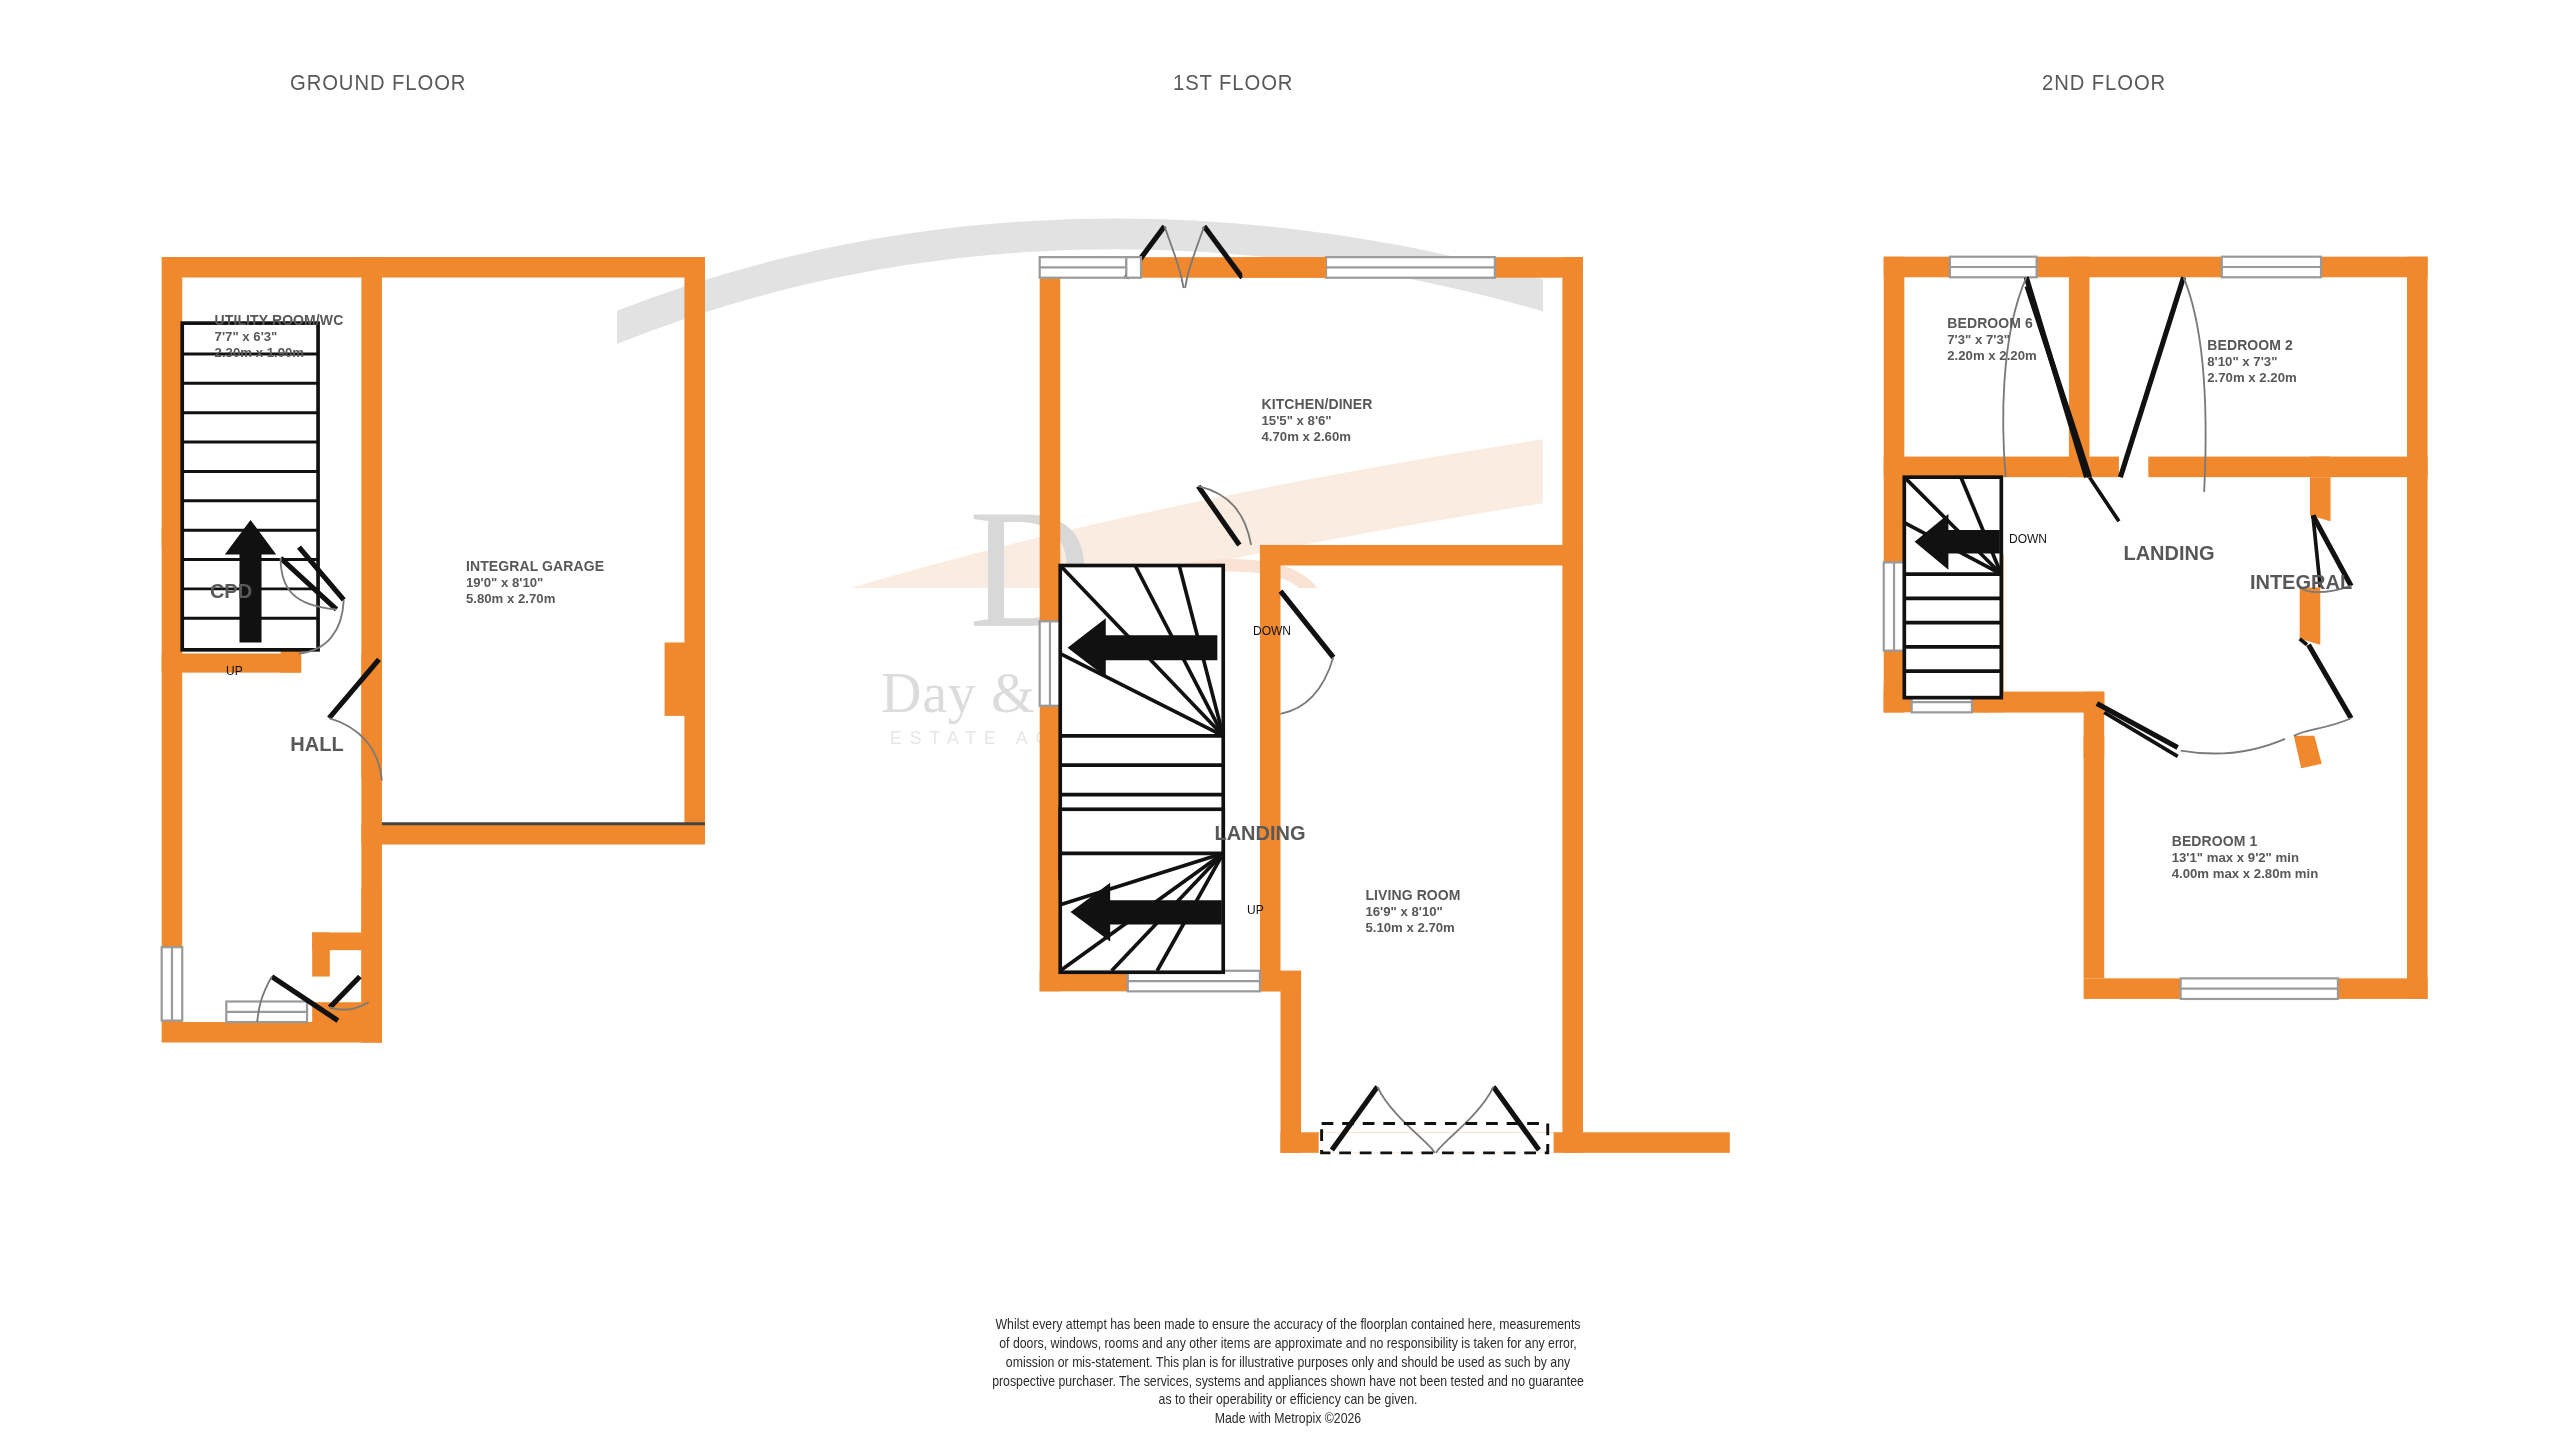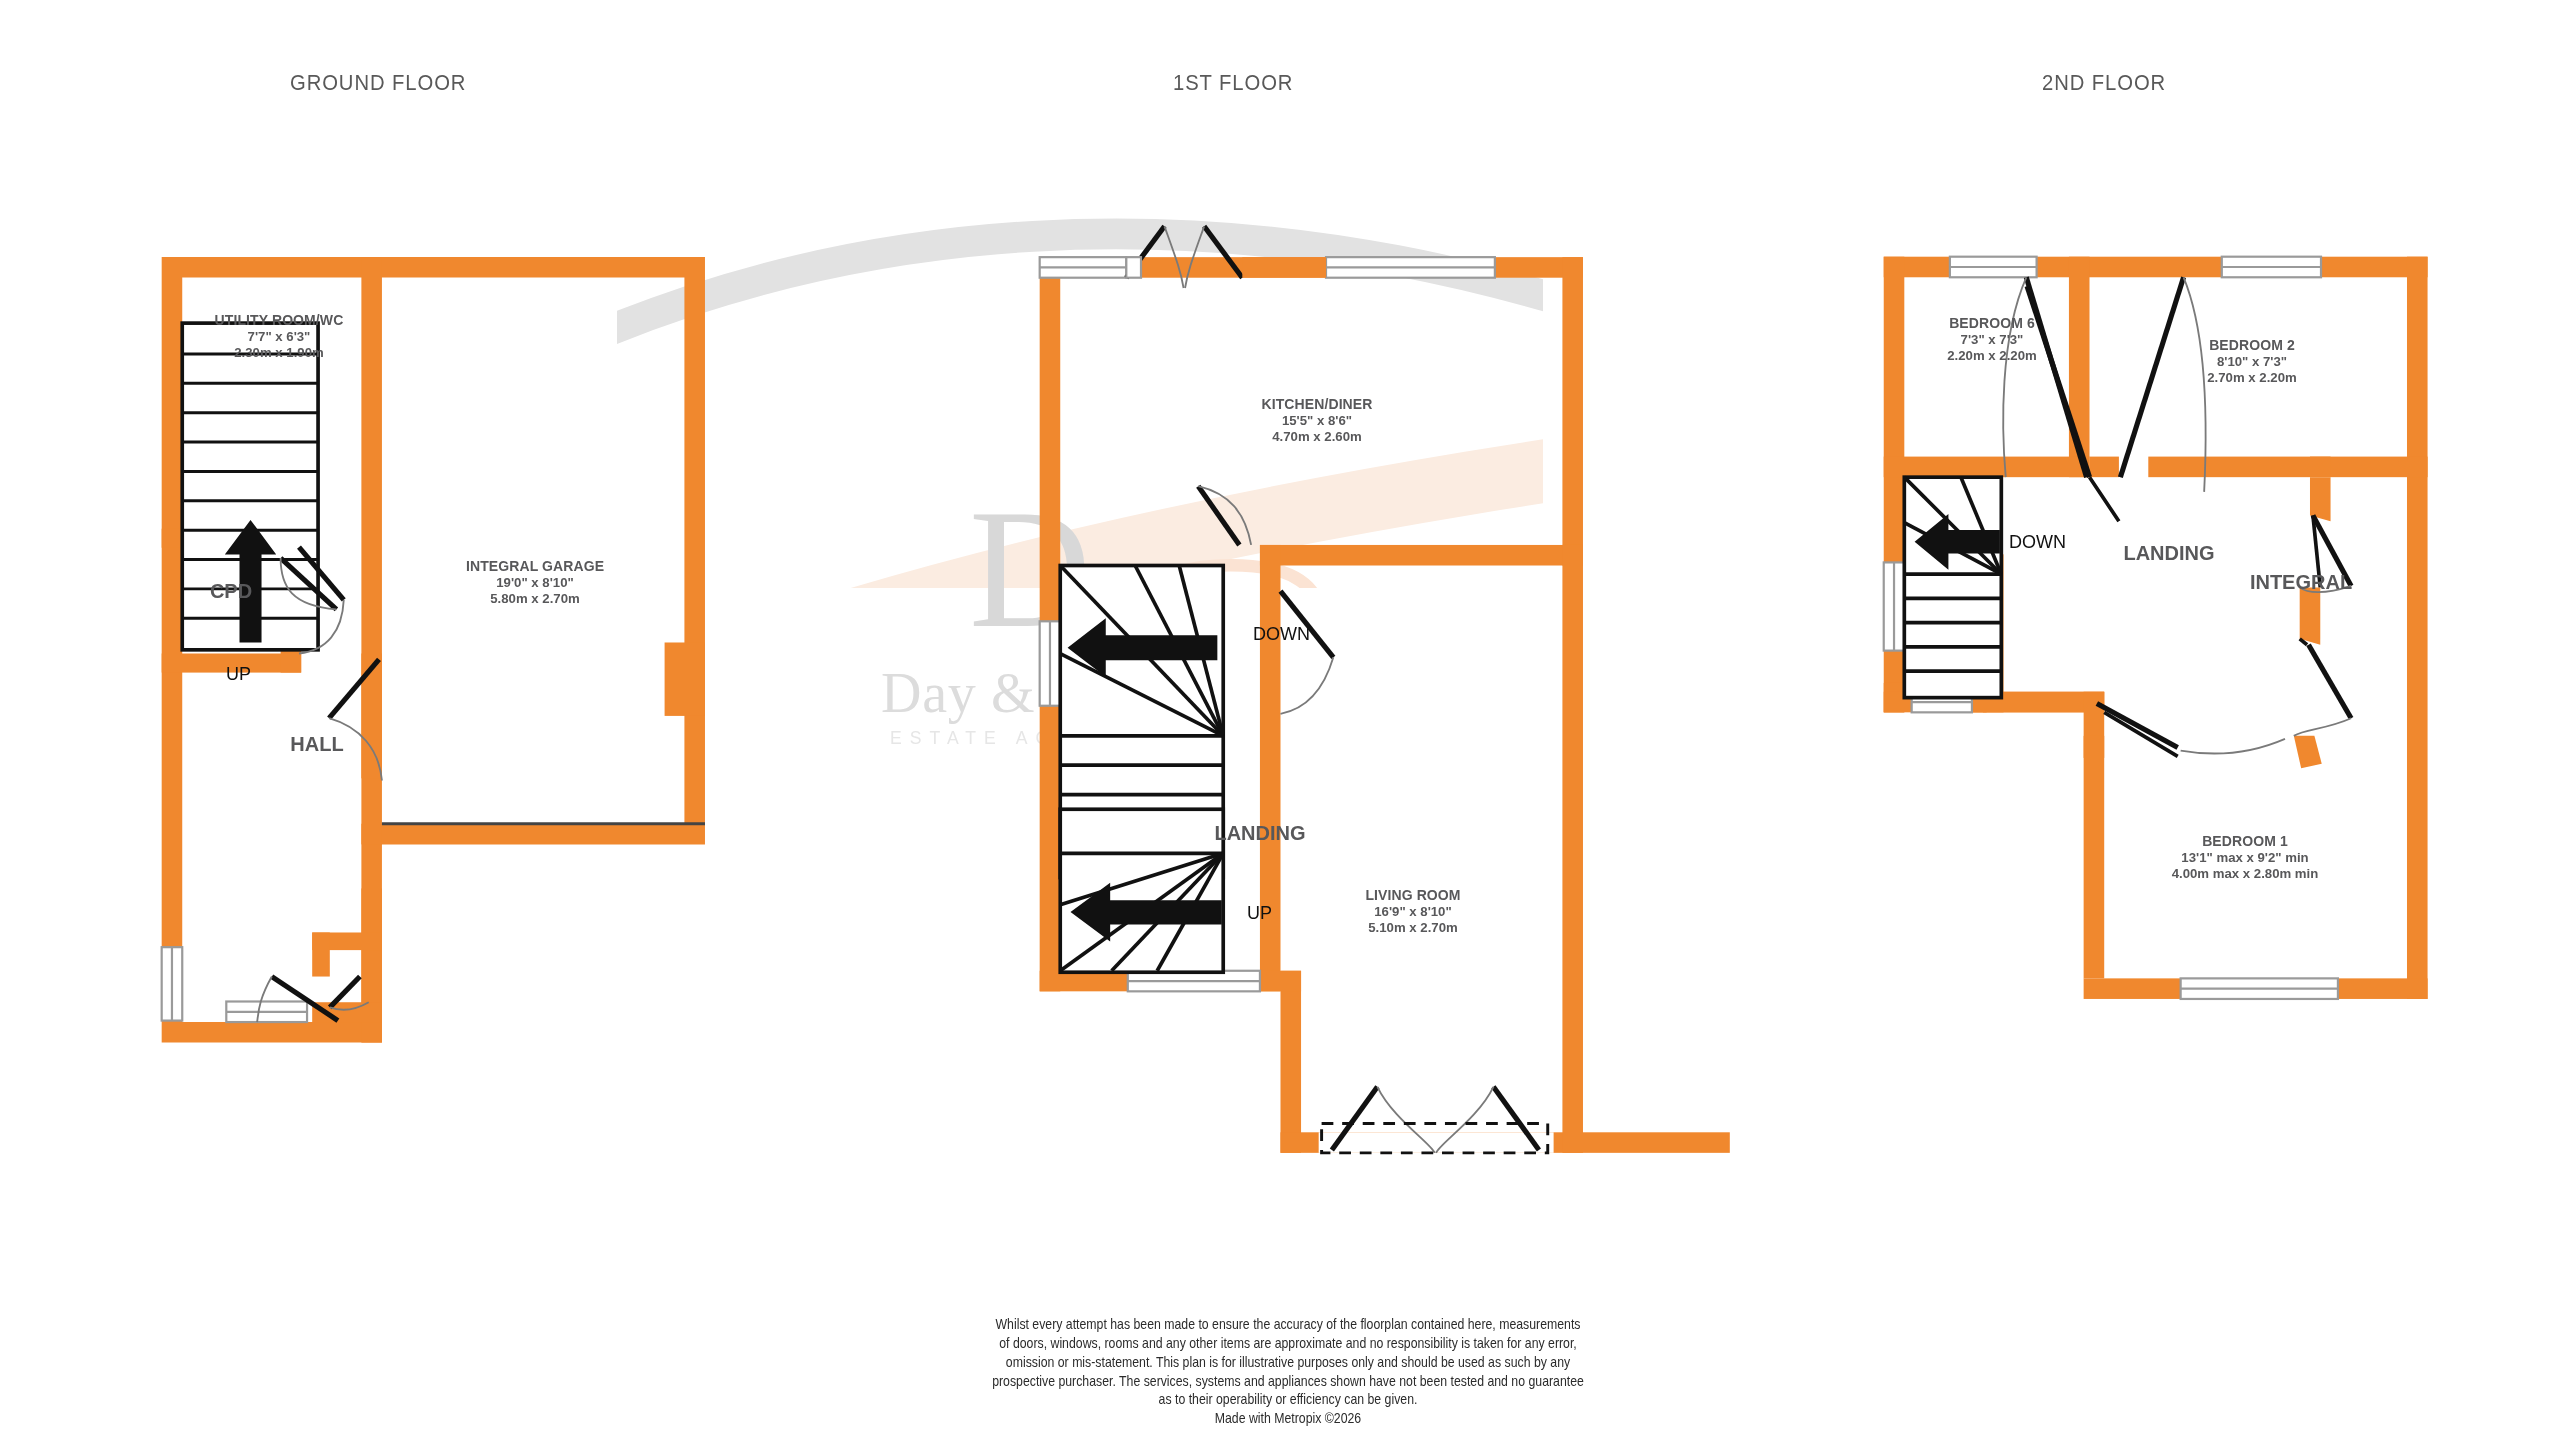--- a/index.html
+++ b/index.html
@@ -24,41 +24,40 @@
   }
   #t-ground{left:290px;top:70px;}
   #t-first{left:1173px;top:70px;}
   #t-second{left:2042px;top:70px;}
 
   .plan{position:absolute;}
   svg.planimg{display:block;overflow:visible;}
 
   .rlabel{
     position:absolute;
-    text-align:center;
     font-weight:bold;
     color:#58585a;
     line-height:1.22;
     white-space:nowrap;
     transform:translateX(-50%);
   }
   .rlabel .n{font-size:14px;letter-spacing:0.1px;}
   .rlabel .d{font-size:13.2px;}
 
   .plainlabel{
     position:absolute;
     font-weight:bold;
     font-size:20px;
     color:#58585a;
     white-space:nowrap;
     transform:translateX(-50%);
   }
   .dirlabel{
     position:absolute;
-    font-size:18px;
+    font-size:12px;
     font-weight:400;
     color:#111;
     white-space:nowrap;
   }
 
   #disclaimer{
     position:absolute;
     left:0;right:0;top:1315px;
     text-align:center;
     font-size:14.3px;

